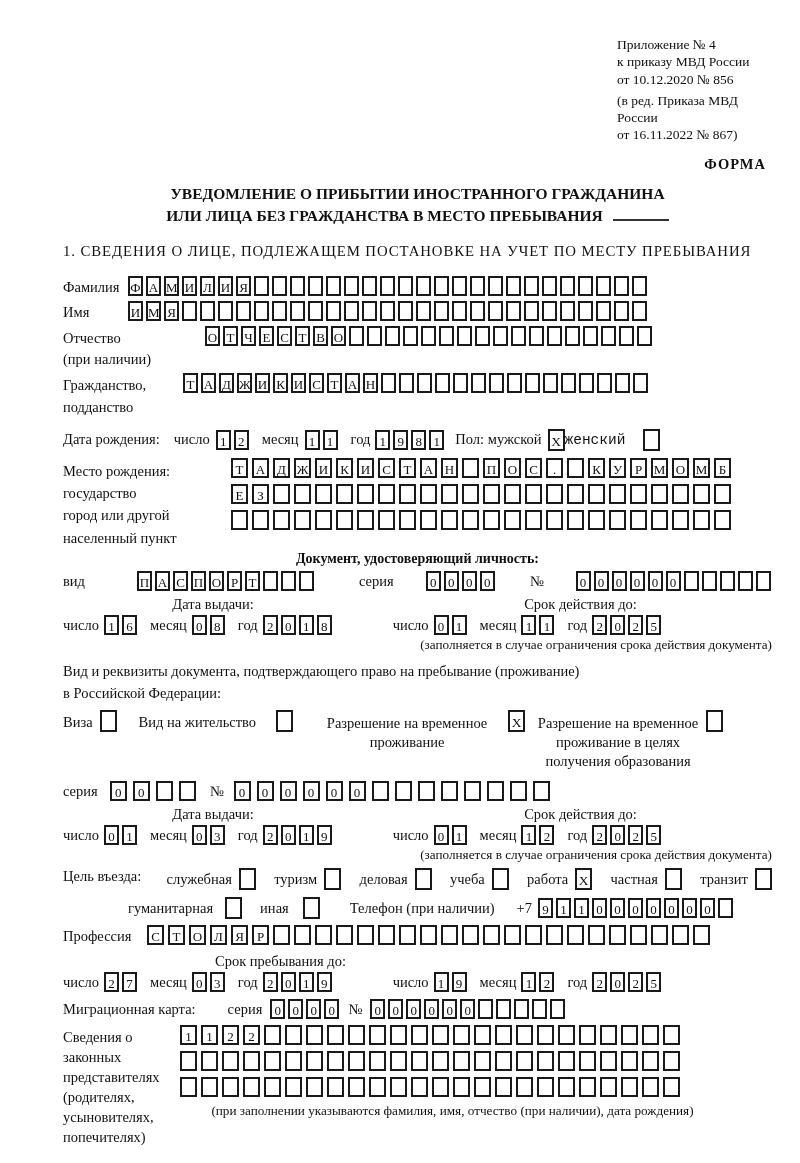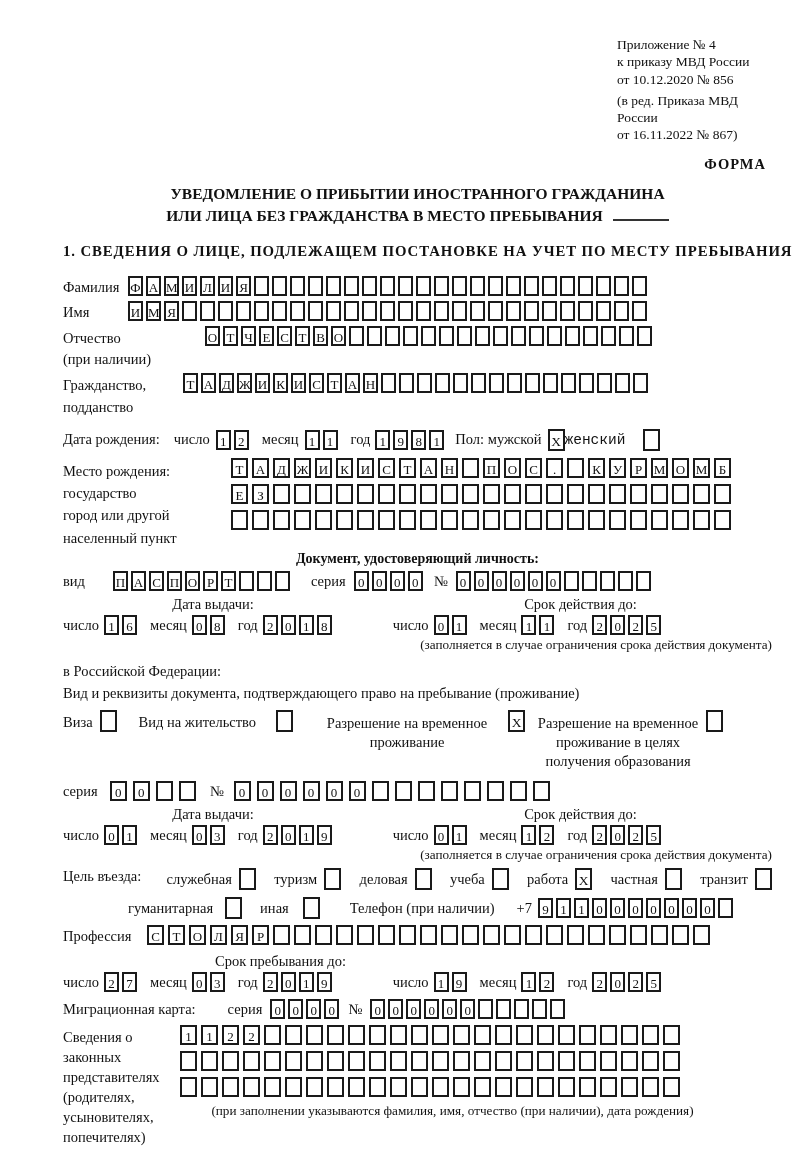--- a/index.html
+++ b/index.html
@@ -9,21 +9,21 @@
     font-family:"Liberation Serif","DejaVu Serif",serif;
     font-size:14.5px; position:relative; margin:0 auto;
     padding:36px 28px 0 63px; overflow:hidden;
   }
   
   .appendix { margin-left:554px; font-size:13.5px; line-height:1.28; }
   .appendix .gap { margin-top:4px; }
   .forma { text-align:right; padding-right:6px; font-weight:bold; margin-top:12px; letter-spacing:1px; }
   .title { text-align:center; font-weight:bold; font-size:15.5px; line-height:1.45; margin-top:10px; }
   .t-underline { display:inline-block; width:56px; border-bottom:2px solid #333; height:13px; margin-left:10px; }
-  .sec-heading { font-weight:bold; font-size:14.8px; margin-top:15px; letter-spacing:0.9px; white-space:nowrap; }
+  .sec-heading { font-weight:normal; font-size:14.8px; margin-top:15px; letter-spacing:0.9px; white-space:nowrap; }
 
   .row { display:flex; align-items:flex-start; }
   .lbl { flex:0 0 auto; padding-top:3px; }
   .w65  { width:65px; }
   .w142 { width:142px; }
   .w120 { width:120px; }
   .lbl-block { flex:0 0 auto; line-height:1.5; padding-top:2px; }
 
   .cells { display:flex; flex-wrap:nowrap; }
   .cell {
@@ -333,21 +333,21 @@
           <span class="cell"></span>
           <span class="cell"></span>
           <span class="cell"></span>
           <span class="cell"></span>
         </span>
     </div>
   </div>
 
   <div style="text-align:center; font-weight:bold; margin-top:2px; font-size:14px;">Документ, удостоверяющий личность:</div>
 
-  <div class="row" style="margin-top:4px; align-items:center;">
+  <div class="row" style="margin-top:4px; align-items:center;gap:24px;">
     <span class="lbl" style="width:50px; padding-top:0;">вид</span>
     <span class="cells">
         <span class="cell">П</span>
         <span class="cell">А</span>
         <span class="cell">С</span>
         <span class="cell">П</span>
         <span class="cell">О</span>
         <span class="cell">Р</span>
         <span class="cell">Т</span>
         <span class="cell"></span>
@@ -419,22 +419,22 @@
             <span class="cell">0</span>
             <span class="cell">2</span>
             <span class="cell">5</span>
           </span>
       </div>
     </div>
     <div class="note">(заполняется в случае ограничения срока действия документа)</div>
   </div>
 
   <div class="para">
+    <div>Вид и реквизиты документа, подтверждающего право на пребывание (проживание)</div>
     <div>в Российской Федерации:</div>
-    <div>Вид и реквизиты документа, подтверждающего право на пребывание (проживание)</div>
   </div>
 
   <div class="row permit-row">
     <span style="padding-top:4px;">Виза</span>
     <span class="cb"></span>
     <span style="margin-left:22px; padding-top:4px;">Вид на жительство</span>
     <span class="cb" style="margin-left:20px;"></span>
     <span class="opt-c" style="width:188px; margin-left:20px; padding-top:4px;">Разрешение на временное проживание</span>
     <span class="cb">X</span>
     <span class="opt-c" style="width:162px; margin-left:12px; padding-top:4px;">Разрешение на временное проживание в целях получения образования</span>

